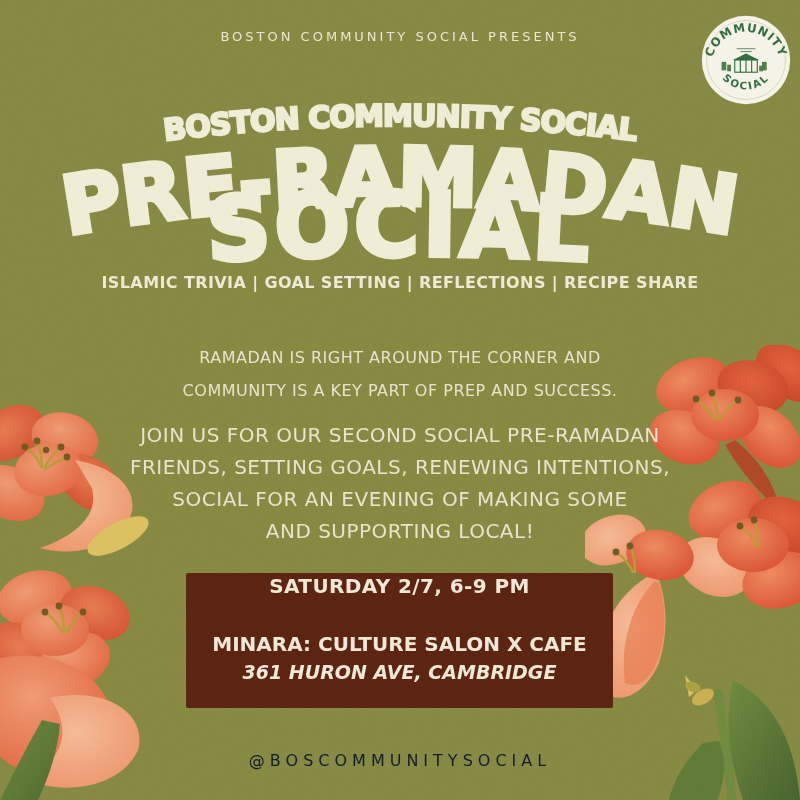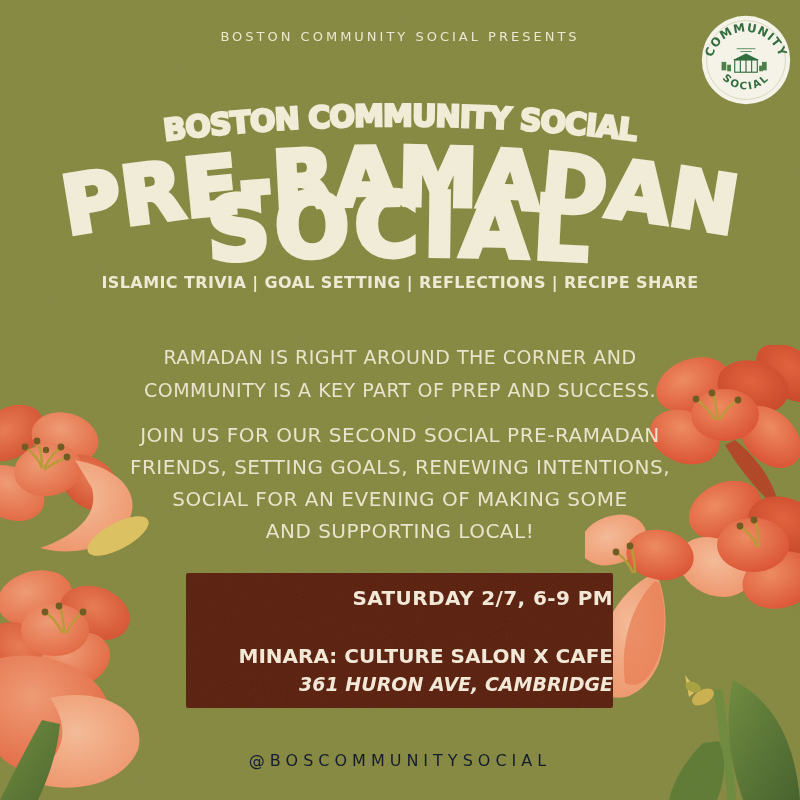--- a/index.html
+++ b/index.html
@@ -27,33 +27,33 @@
   }
 
   .activities{
     position:absolute;top:273px;left:0;width:100%;text-align:center;
     color:#f0ebd5;font-weight:bold;font-size:16px;letter-spacing:0.4px;
     white-space:nowrap;
   }
 
   .intro{
     position:absolute;top:341px;left:0;width:100%;text-align:center;
-    color:#ebe5cd;font-size:19px;line-height:33px;letter-spacing:0.5px;
+    color:#ebe5cd;font-size:16px;line-height:33px;letter-spacing:0.5px;
     font-weight:400;
   }
   .invite{
     position:absolute;top:419px;left:0;width:100%;text-align:center;
     color:#ebe5cd;font-size:20px;line-height:32px;letter-spacing:0.5px;
     font-weight:400;
   }
 
   .event-box{
     position:absolute;left:186px;top:573px;width:427px;height:135px;
-    background:#5a1f0d;border-radius:2px;color:#f4ead8;text-align:right;
-    box-sizing:border-box;padding-top:13px;
+    background:#5a1f0d;border-radius:2px;color:#f4ead8;text-align:center;
+    box-sizing:border-box;padding-top:1px;
   }
   .event-box .datetime{font-size:20px;font-weight:bold;letter-spacing:0.4px;white-space:nowrap;}
   .event-box .venue{font-size:20px;font-weight:bold;margin-top:34px;white-space:nowrap;}
   .event-box .address{font-size:19px;font-weight:bold;font-style:italic;margin-top:5px;white-space:nowrap;}
 
   .footer-handle{
     position:absolute;top:751px;left:0;width:100%;text-align:center;
     color:#0f172a;font-size:16px;font-weight:500;letter-spacing:5px;
   }
 

